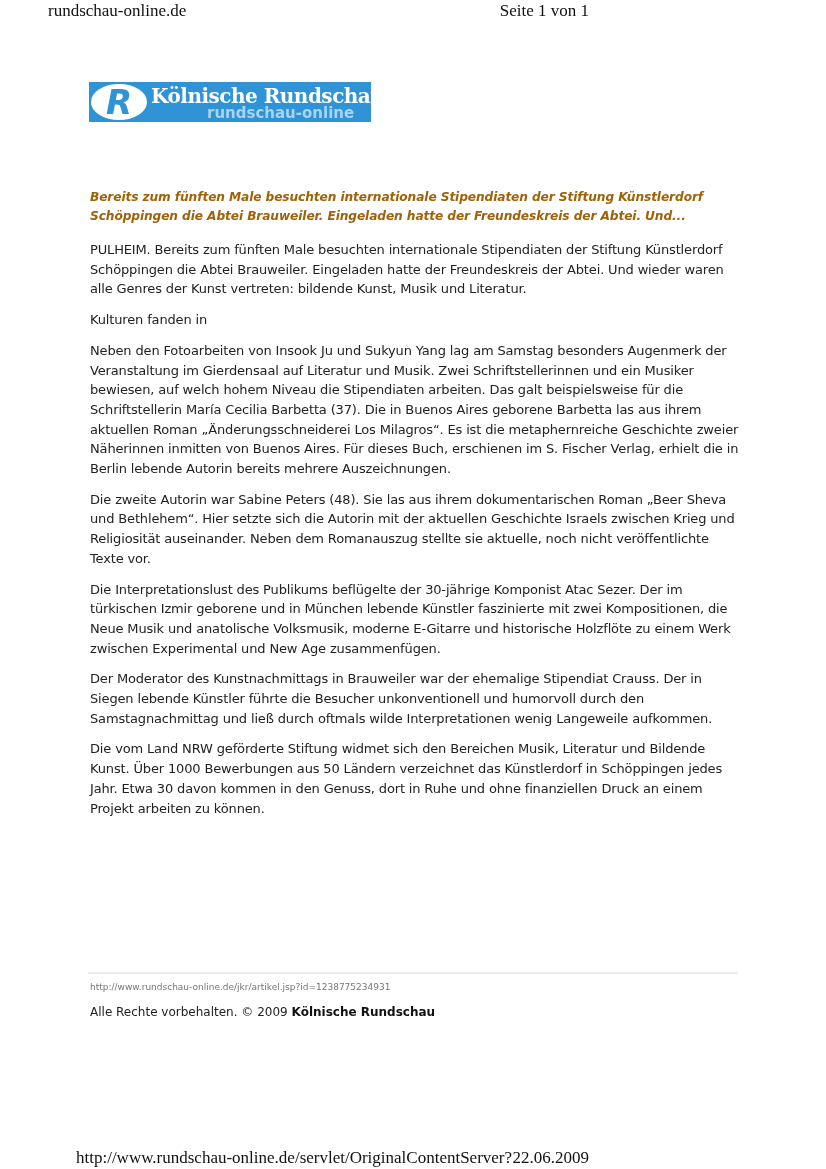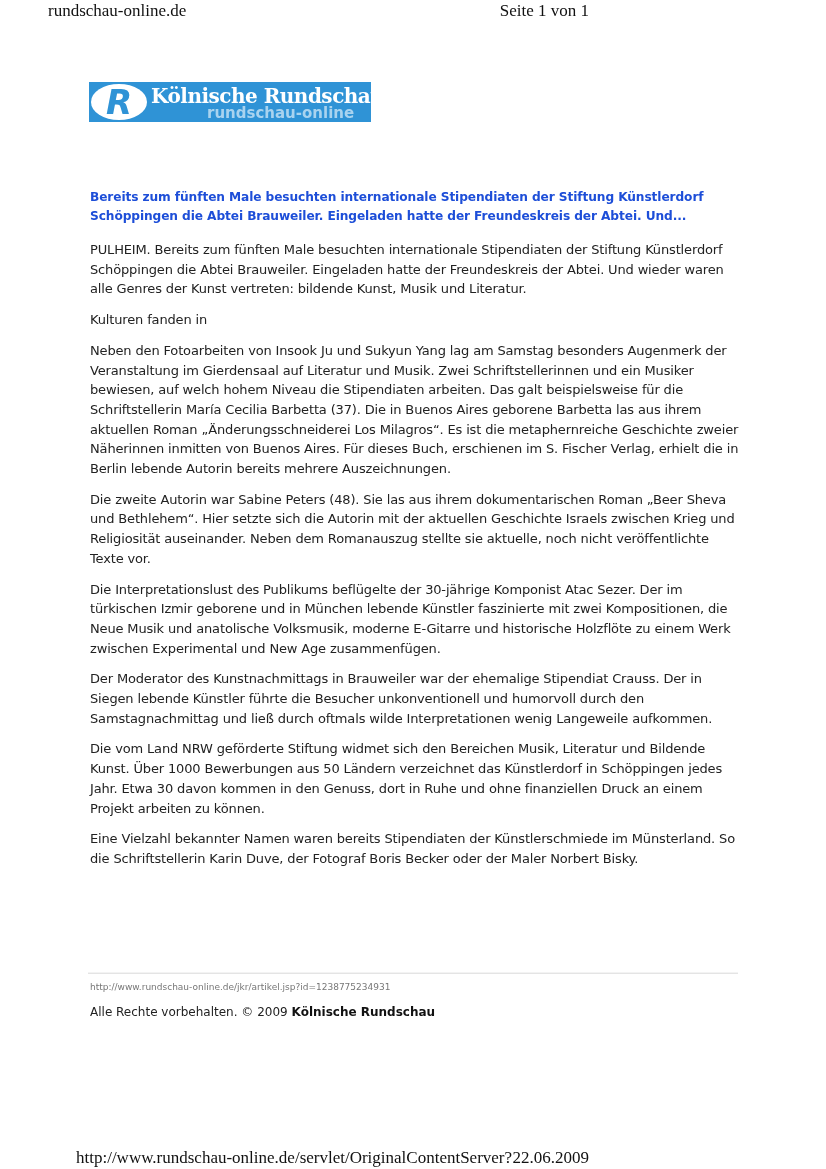--- a/index.html
+++ b/index.html
@@ -47,22 +47,22 @@
       font-family: "DejaVu Sans", sans-serif;
     }
     .headline {
       font-family: "Liberation Sans", sans-serif; font-weight: bold;
       font-size: 24px; line-height: 34px; color: #111; letter-spacing: -0.2px;
     }
     .byline {
       font-size: 11.5px; color: #777; line-height: 14px; margin-top: 0px;
     }
     .teaser {
-      font-weight: bold; font-size: 12.2px; line-height: 19px; color: #1d4ed8;
-      margin-top: 18px; letter-spacing: -0.1px;
+      font-weight: bold; font-size: 12.2px; line-height: 19px; color: #a16207;
+      margin-top: 18px; letter-spacing: -0.1px; font-style: italic;
     }
     .body-p {
       font-size: 13px; line-height: 19.7px; color: #222; letter-spacing: -0.15px;
       margin-top: 11px;
     }
     .body-p.first { margin-top: 14px; }
 
     .divider {
       position: absolute; left: 88px; top: 972px; width: 650px; height: 2px;
       background: #e4e4e4; border-top: 1px solid #f3f3f3;
@@ -95,21 +95,20 @@
 
 <div class="article">
   <p class="teaser">Bereits zum fünften Male besuchten internationale Stipendiaten der Stiftung Künstlerdorf Schöppingen die Abtei Brauweiler. Eingeladen hatte der Freundeskreis der Abtei. Und...</p>
   <p class="body-p first">PULHEIM. Bereits zum fünften Male besuchten internationale Stipendiaten der Stiftung Künstlerdorf Schöppingen die Abtei Brauweiler. Eingeladen hatte der Freundeskreis der Abtei. Und wieder waren alle Genres der Kunst vertreten: bildende Kunst, Musik und Literatur.</p>
   <p class="body-p">Kulturen fanden in</p>
   <p class="body-p">Neben den Fotoarbeiten von Insook Ju und Sukyun Yang lag am Samstag besonders Augenmerk der Veranstaltung im Gierdensaal auf Literatur und Musik. Zwei Schriftstellerinnen und ein Musiker bewiesen, auf welch hohem Niveau die Stipendiaten arbeiten. Das galt beispielsweise für die Schriftstellerin María Cecilia Barbetta (37). Die in Buenos Aires geborene Barbetta las aus ihrem aktuellen Roman „Änderungsschneiderei Los Milagros“. Es ist die metaphernreiche Geschichte zweier Näherinnen inmitten von Buenos Aires. Für dieses Buch, erschienen im S. Fischer Verlag, erhielt die in Berlin lebende Autorin bereits mehrere Auszeichnungen.</p>
   <p class="body-p">Die zweite Autorin war Sabine Peters (48). Sie las aus ihrem dokumentarischen Roman „Beer Sheva und Bethlehem“. Hier setzte sich die Autorin mit der aktuellen Geschichte Israels zwischen Krieg und Religiosität auseinander. Neben dem Romanauszug stellte sie aktuelle, noch nicht veröffentlichte Texte vor.</p>
   <p class="body-p">Die Interpretationslust des Publikums beflügelte der 30-jährige Komponist Atac Sezer. Der im türkischen Izmir geborene und in München lebende Künstler faszinierte mit zwei Kompositionen, die Neue Musik und anatolische Volksmusik, moderne E-Gitarre und historische Holzflöte zu einem Werk zwischen Experimental und New Age zusammenfügen.</p>
   <p class="body-p">Der Moderator des Kunstnachmittags in Brauweiler war der ehemalige Stipendiat Crauss. Der in Siegen lebende Künstler führte die Besucher unkonventionell und humorvoll durch den Samstagnachmittag und ließ durch oftmals wilde Interpretationen wenig Langeweile aufkommen.</p>
   <p class="body-p">Die vom Land NRW geförderte Stiftung widmet sich den Bereichen Musik, Literatur und Bildende Kunst. Über 1000 Bewerbungen aus 50 Ländern verzeichnet das Künstlerdorf in Schöppingen jedes Jahr. Etwa 30 davon kommen in den Genuss, dort in Ruhe und ohne finanziellen Druck an einem Projekt arbeiten zu können.</p>
-  <p class="body-p">Eine Vielzahl bekannter Namen waren bereits Stipendiaten der Künstlerschmiede im Münsterland. So die Schriftstellerin Karin Duve, der Fotograf Boris Becker oder der Maler Norbert Bisky.</p>
 </div>
 
 <div class="divider"></div>
 <div class="source-url">http://www.rundschau-online.de/jkr/artikel.jsp?id=1238775234931</div>
 <div class="copyright">
   <span>Alle Rechte vorbehalten. © 2009</span>
   <b>Kölnische Rundschau</b>
 </div>
 
 <div class="print-footer">

